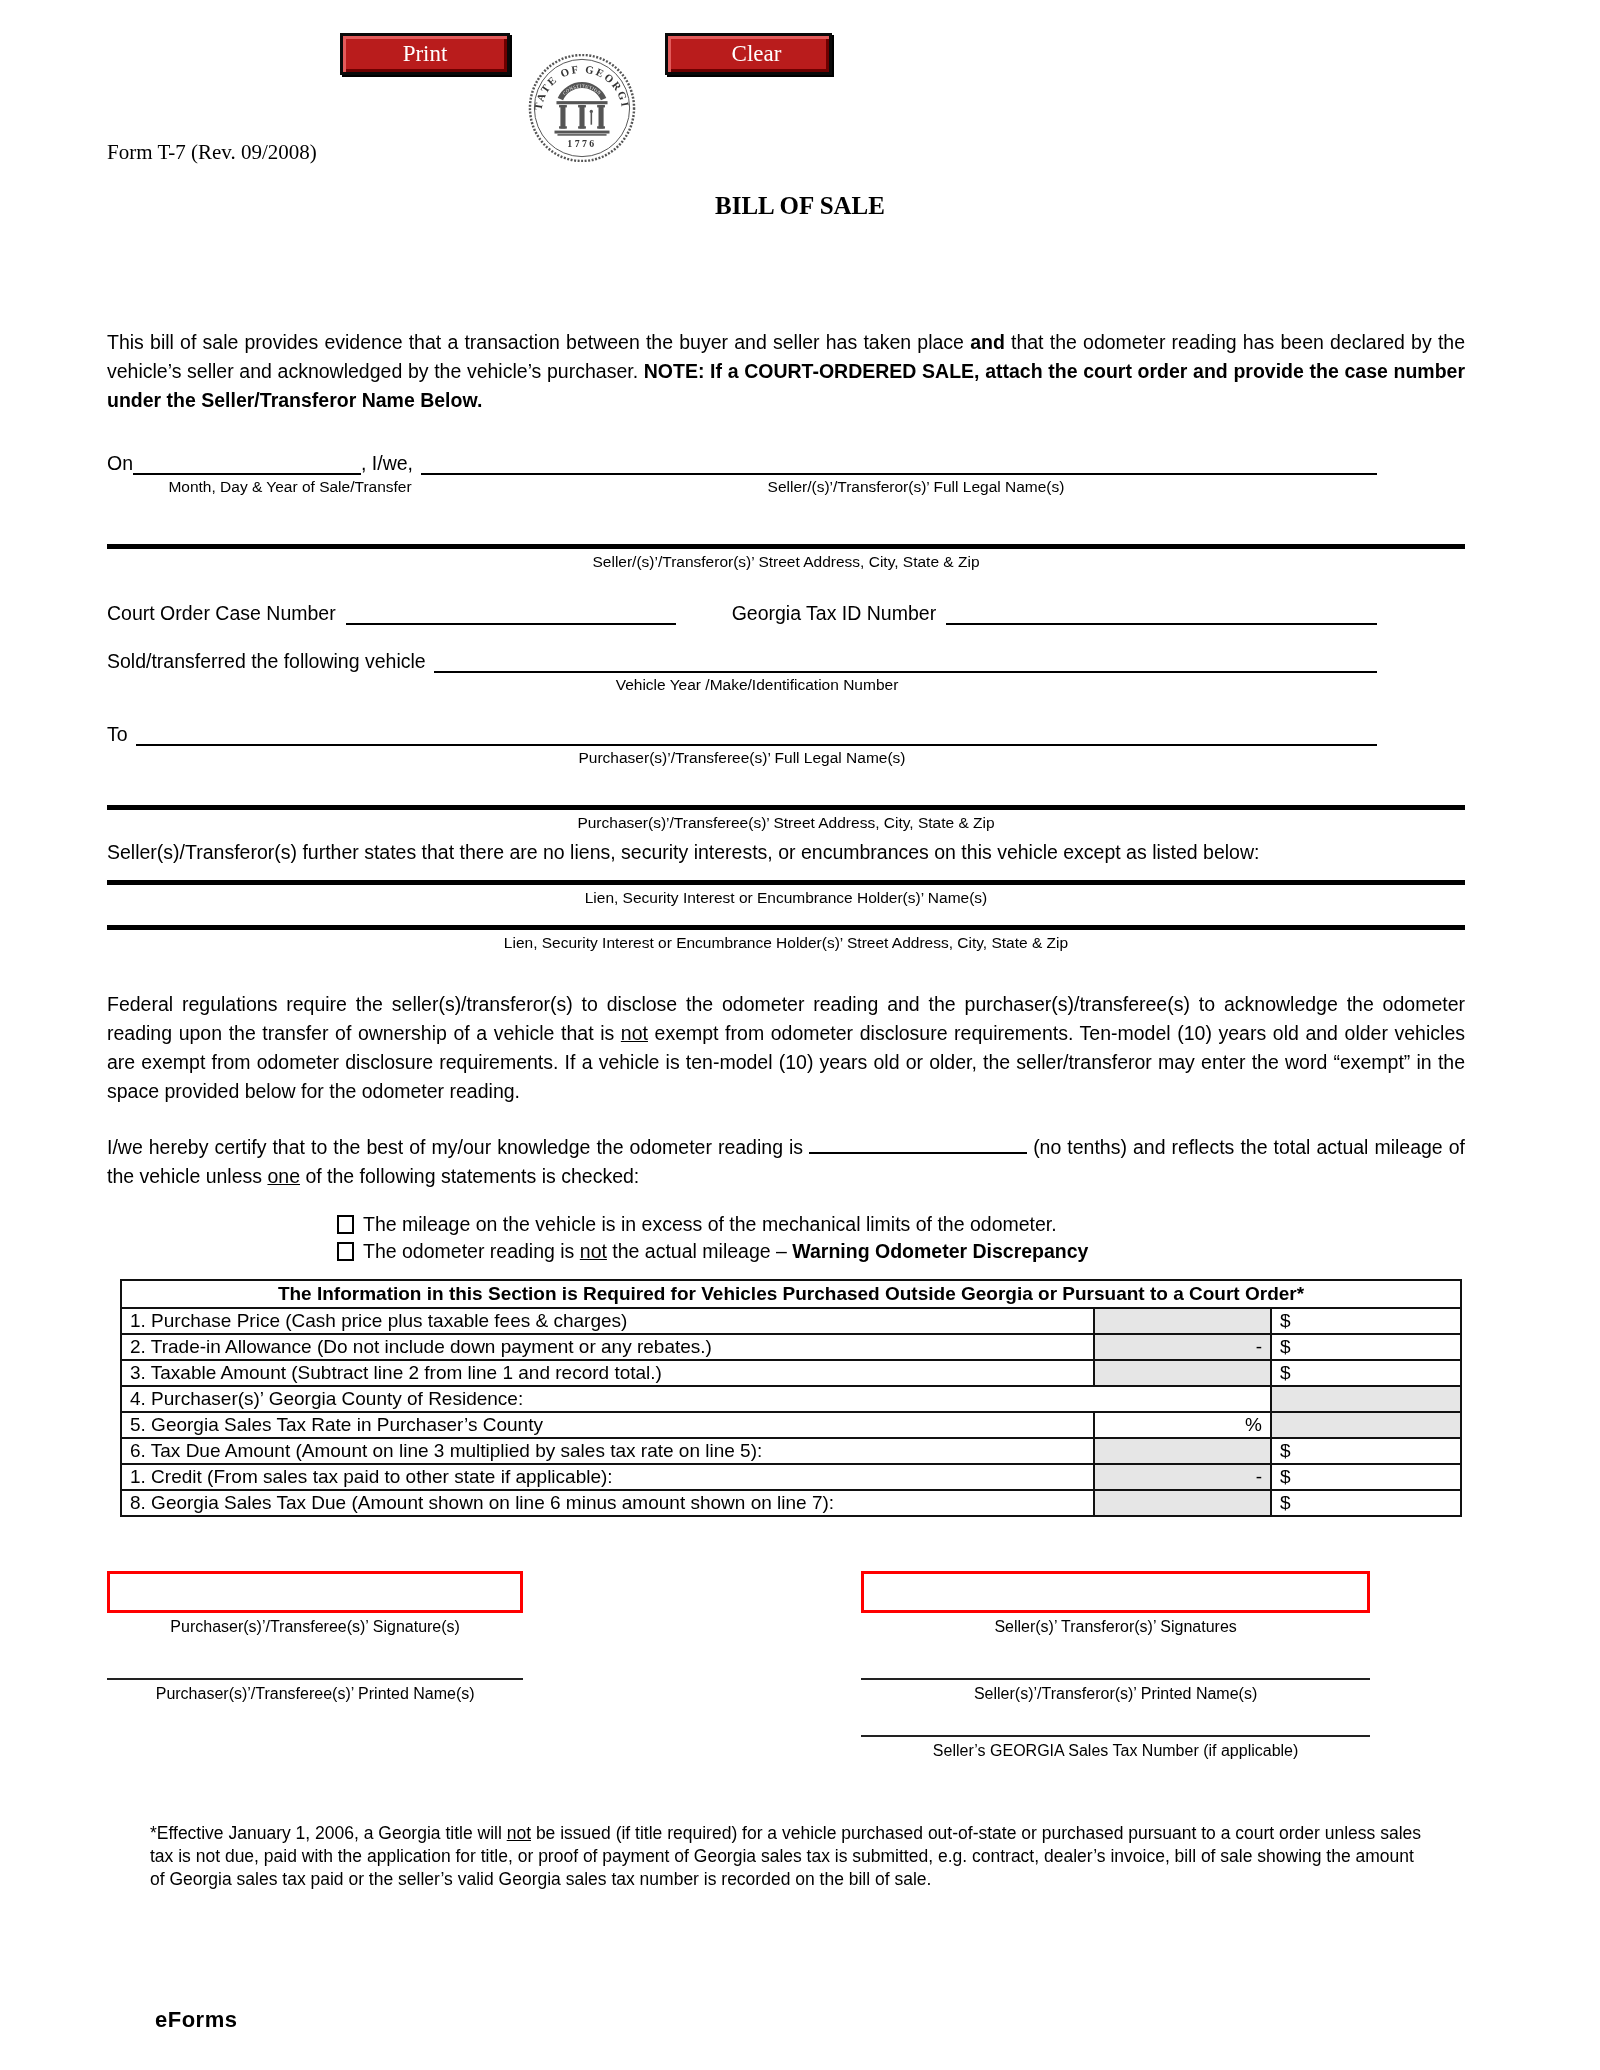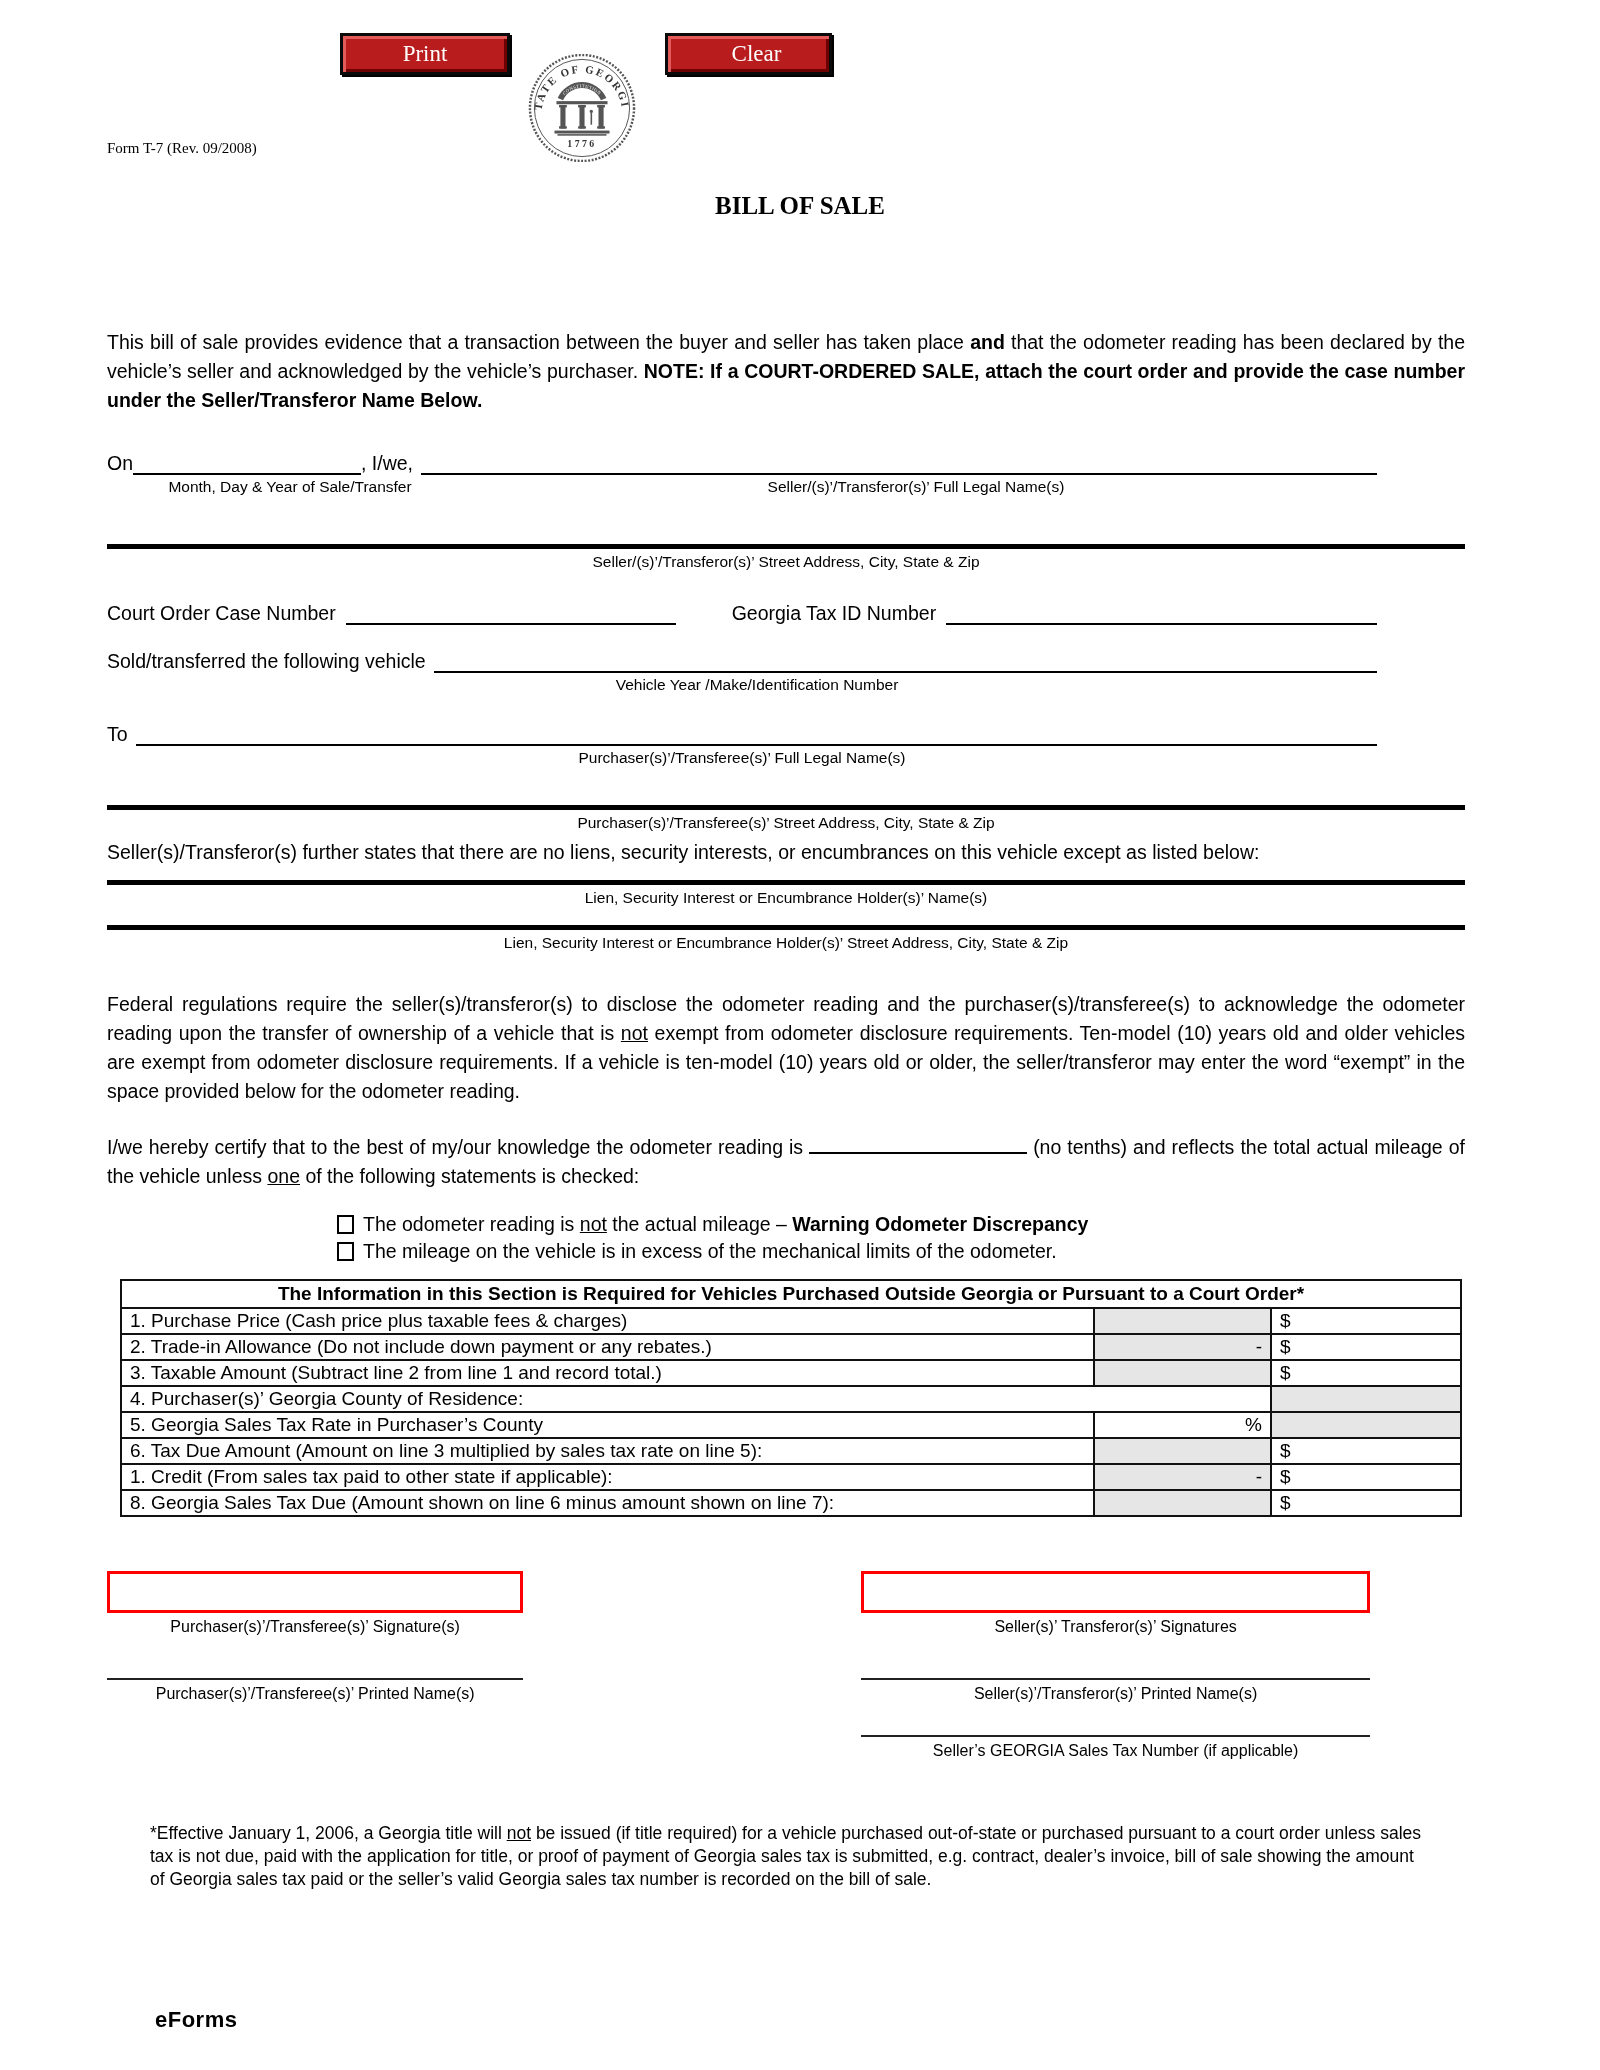--- a/index.html
+++ b/index.html
@@ -18,21 +18,21 @@
     display:flex; align-items:center; justify-content:center;
     background:#b91c1c; color:#fff;
     font-family:"Liberation Serif", serif; font-size:23px;
     border:3px solid #0a0a0a;
     box-shadow: inset 3px 3px 0 #e25b5b, inset -3px -3px 0 #6d0000, 2px 2px 0 #000;
     cursor:pointer;
   }
   .btn-print { left:340px; }
   .btn-clear { left:665px; width:167px;padding-left:16px; }
   .seal { position:absolute; left:528px; top:54px; width:108px; height:108px; }
-  .form-no { position:absolute; left:107px; top:140px; font-family:"Liberation Serif", serif; font-size:15px; }
+  .form-no { position:absolute; left:107px; top:140px; font-family:"Liberation Serif", serif; font-size:21px; }
   .title { text-align:center; font-family:"Liberation Serif", serif; font-weight:bold; font-size:25px; margin-top:12px; }
 
   
   .para { margin-left:107px; width:1358px; font-size:19.5px; line-height:29px; text-align:justify; }
   .intro { margin-top:108px; }
   .frow { margin-left:107px; width:1270px; display:flex; align-items:flex-end; font-size:19.5px; }
   .blank { display:inline-block; border-bottom:2px solid #000; height:24px; }
   .grow { flex:1 1 auto; }
   .hint { font-size:15.5px; text-align:center; line-height:19px; }
   .hint-row { margin-left:107px; width:1270px; display:flex; margin-top:2px; }
@@ -176,25 +176,25 @@
 <div class="thick tw4"></div>
 <div class="hint hint-wide">Lien, Security Interest or Encumbrance Holder(s)’ Street Address, City, State &amp; Zip</div>
 
 <p class="para federal"><span>Federal regulations require the seller(s)/transferor(s) to disclose the odometer reading and the purchaser(s)/transferee(s) to acknowledge the odometer reading upon the transfer of ownership of a vehicle that is </span><u>not</u><span> exempt from odometer disclosure requirements.  Ten-model (10) years old and older vehicles are exempt from odometer disclosure requirements.  If a vehicle is ten-model (10) years old or older, the seller/transferor may enter the word “exempt” in the space provided below for the odometer reading.</span></p>
 
 <p class="para certify"><span>I/we hereby certify that to the best of my/our knowledge the odometer reading is </span><span class="iblank"></span><span> (no tenths) and reflects the total actual mileage of the vehicle unless </span><u>one</u><span> of the following statements is checked:</span></p>
 
 <div class="checks">
   <div class="check-row">
     <span class="cbox"></span>
-    <span><span>The odometer reading is </span><u>not</u><span> the actual mileage – </span><b>Warning Odometer Discrepancy</b></span>
+    <span>The mileage on the vehicle is in excess of the mechanical limits of the odometer.</span>
   </div>
   <div class="check-row">
     <span class="cbox"></span>
-    <span>The mileage on the vehicle is in excess of the mechanical limits of the odometer.</span>
+    <span><span>The odometer reading is </span><u>not</u><span> the actual mileage – </span><b>Warning Odometer Discrepancy</b></span>
   </div>
 </div>
 
 <table class="tax">
   <tbody>
       <tr>
     <th colspan="3">The Information in this Section is Required for Vehicles Purchased Outside Georgia or Pursuant to a Court Order*</th>
   </tr>
   <tr>
     <td>1. Purchase Price (Cash price plus taxable fees &amp; charges)</td>

